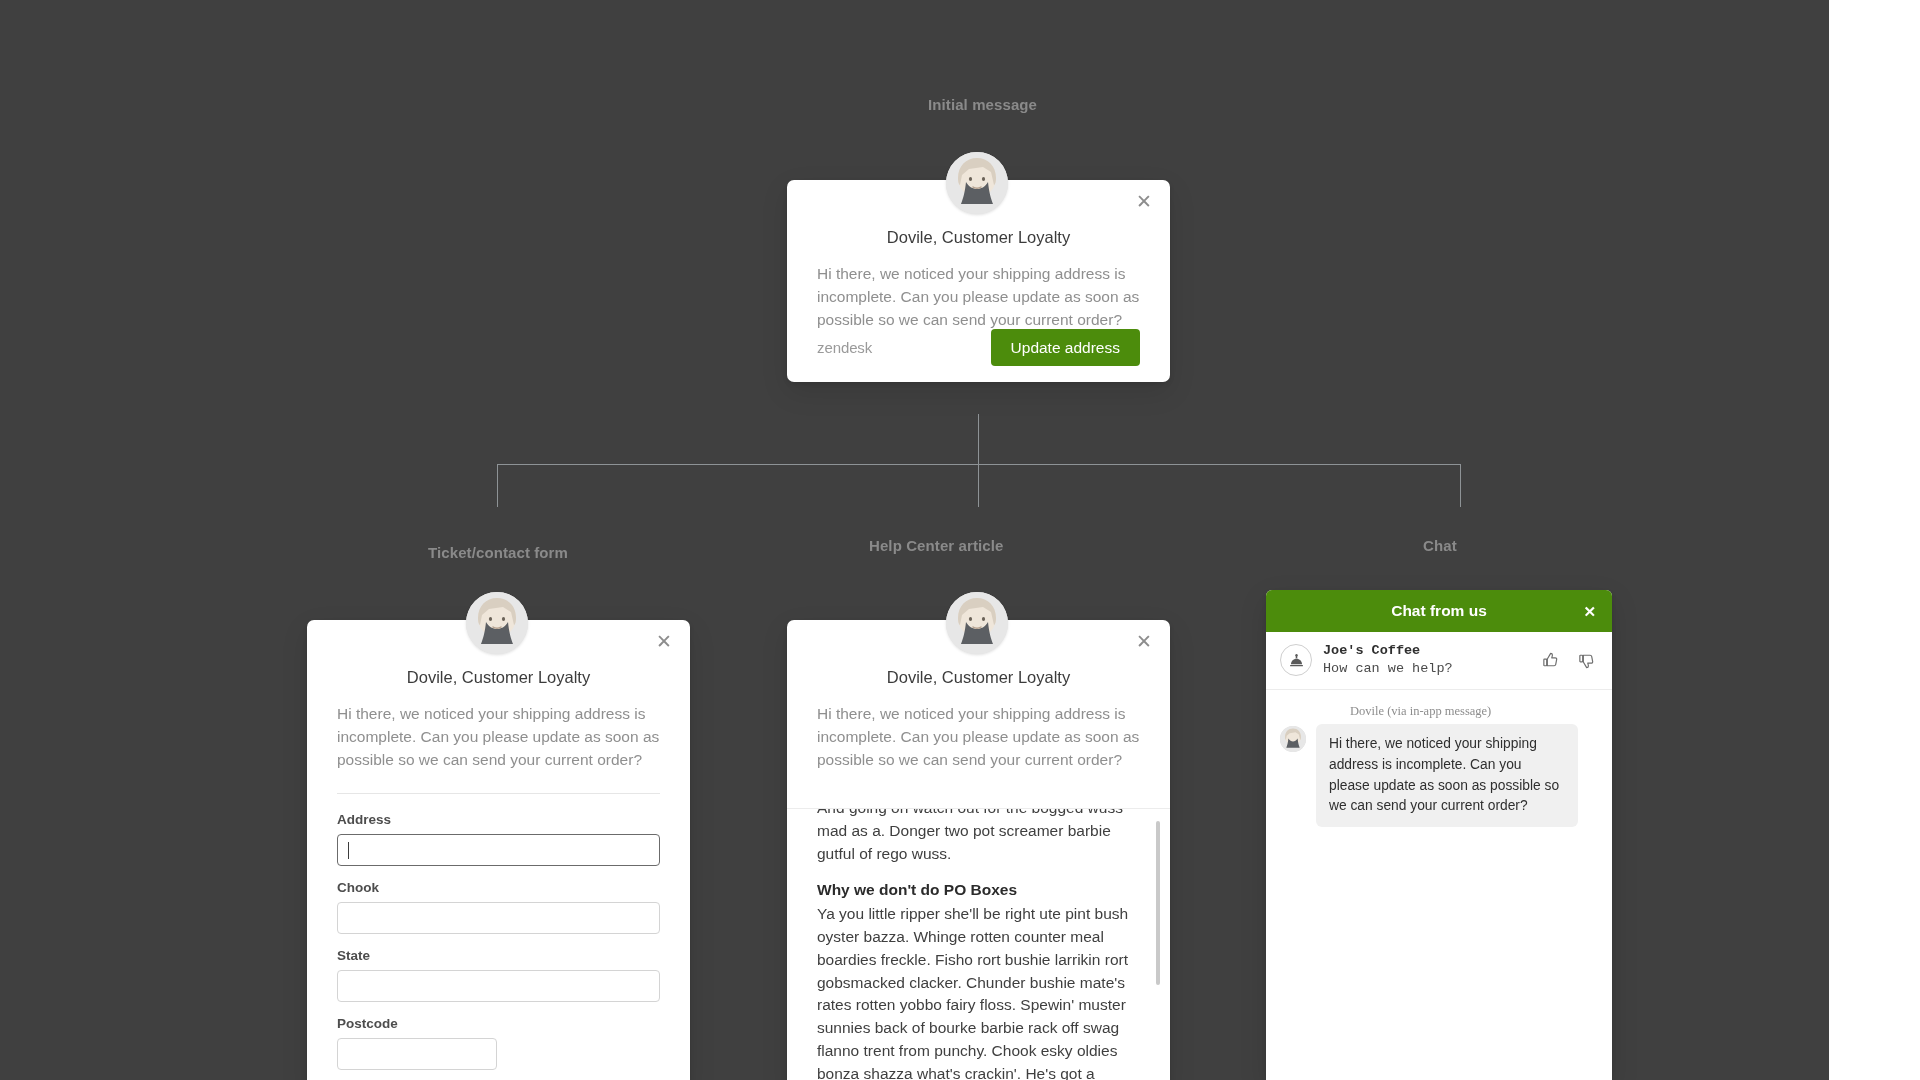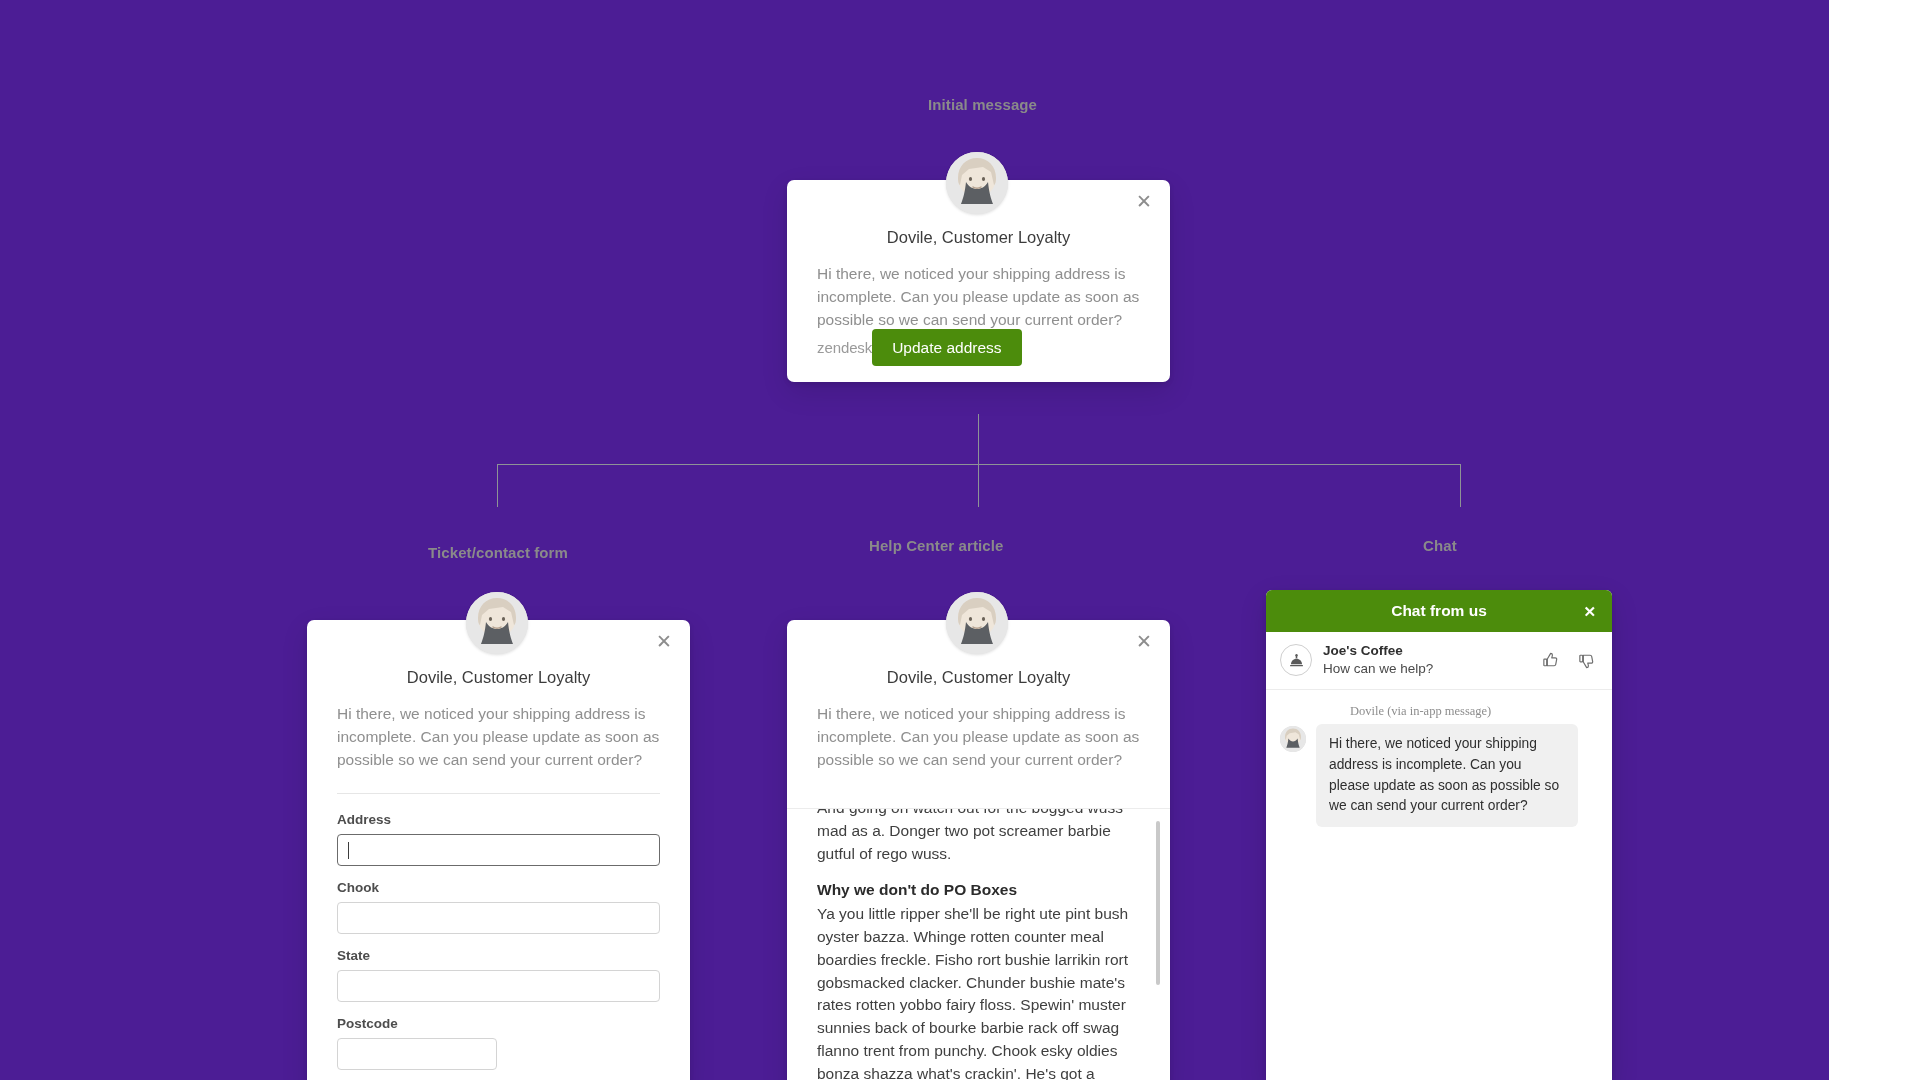--- a/index.html
+++ b/index.html
@@ -3,21 +3,21 @@
 <meta charset="utf-8">
 <style>
   * { box-sizing: border-box; }
   html, body {
     margin: 0; padding: 0;
     width: 1920px; height: 1080px;
     background: #ffffff;
     font-family: "Liberation Sans", sans-serif;
     overflow: hidden;
   }
-  #stage { position: relative; width: 1829px; height: 1080px; background: #4c1d95; }
+  #stage { position: relative; width: 1829px; height: 1080px; background: #404040; }
 
   
   .node-label {
     position: absolute;
     font-size: 15px;
     font-weight: 700;
     color: #8a8a8a;
     letter-spacing: .1px;
     white-space: nowrap;
   }
@@ -65,21 +65,21 @@
     color: #8f8f8f;
   }
 
   
   #card-initial { left: 787px; top: 180px; width: 383px; height: 202px; }
   #card-initial .card-title { margin-top: 48px; }
   #card-initial .card-body { margin: 16px 30px 0 30px; }
   #card-initial .card-close { right: 18px; top: 12px; }
   .brand-row {
     position: absolute; left: 0; right: 0; bottom: 16px;
-    display: flex; align-items: center; justify-content: flex-start;
+    display: flex; align-items: center; justify-content: space-between;
     padding: 0 30px;
   }
   .brand-mark { font-size: 15px; color: #9a9a9a; letter-spacing: -.1px; }
   .btn-primary {
     background: #4c8c0c;
     color: #ffffff;
     border: none;
     border-radius: 4px;
     font-size: 15.5px;
     font-family: inherit;
@@ -182,20 +182,21 @@
   .chat-header-title { font-size: 15.5px; font-weight: 700; }
   .chat-header-close {
     position: absolute; right: 16px; top: 50%;
     transform: translateY(-50%);
     font-size: 15px; font-weight: 700; cursor: pointer; line-height: 1;
   }
   .chat-agentbar {
     display: flex; align-items: center;
     padding: 11px 12px 12px 14px;
     border-bottom: 1px solid #ececec;
+    font-family: Liberation Mono, monospace;
   }
   .bell-avatar {
     width: 32px; height: 32px; border-radius: 50%;
     border: 1px solid #cfcfcf;
     display: flex; align-items: center; justify-content: center;
     flex: 0 0 auto;
   }
   .chat-agent-text { margin-left: 11px; flex: 1 1 auto; }
   .chat-agent-name { font-size: 13.5px; font-weight: 700; color: #2f2f2f; line-height: 1.25; }
   .chat-agent-sub { font-size: 13.5px; color: #4a4a4a; line-height: 1.3; }

